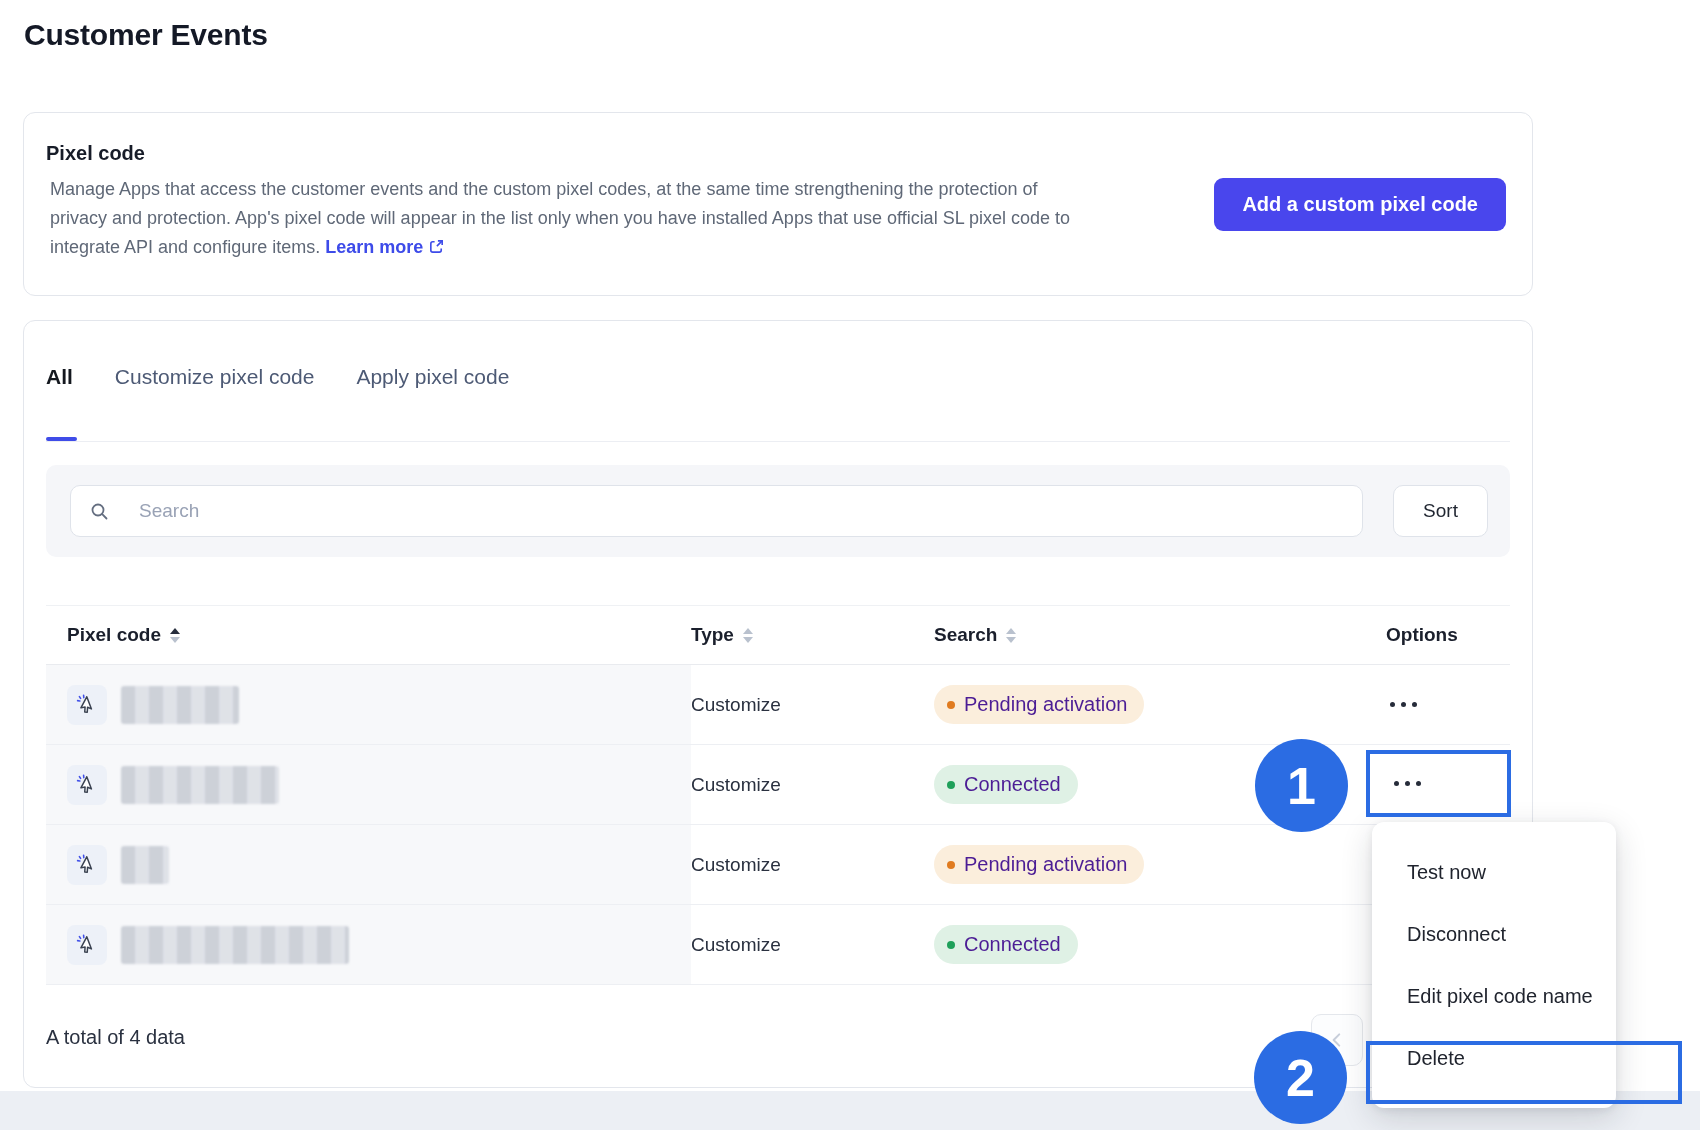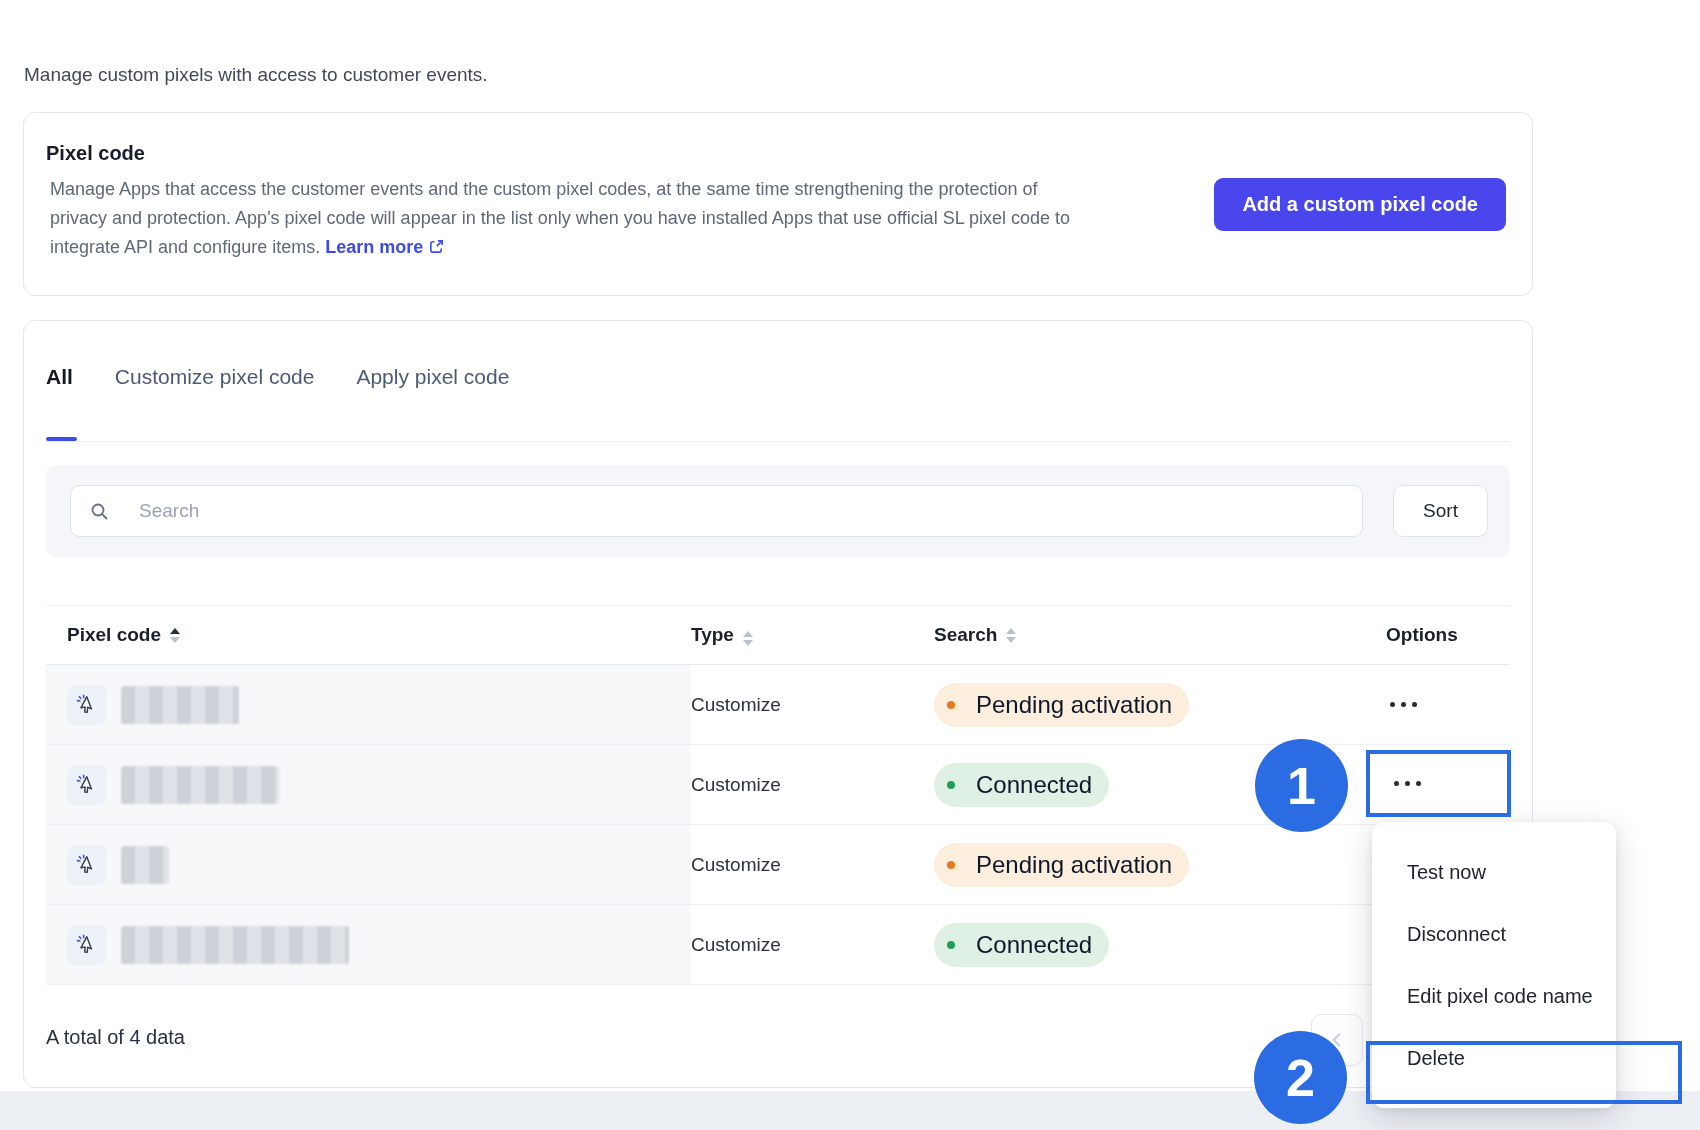--- a/index.html
+++ b/index.html
@@ -40,37 +40,37 @@
   .sort-btn{position:absolute;right:22px;top:20px;width:95px;height:52px;background:#fff;border:1px solid #DFE3EA;
             border-radius:10px;font-size:19px;color:#1F2530;display:flex;align-items:center;justify-content:center;
             cursor:pointer;font-family:inherit;}
 
   
   .thead{position:absolute;left:22px;top:284px;width:1464px;height:60px;border-top:1px solid #EFF1F4;
          border-bottom:1px solid #E9EBEF;display:flex;align-items:center;font-size:19px;font-weight:700;color:#1A1F2C;box-sizing:border-box;}
   .tbody{position:absolute;left:22px;top:344px;width:1464px;}
   .tr{height:80px;border-bottom:1px solid #EDEFF3;display:flex;align-items:center;box-sizing:border-box;}
   .c1{width:645px;box-sizing:border-box;padding-left:21px;display:flex;align-items:center;}
-  .c2{width:243px;display:flex;align-items:flex-end;}
+  .c2{width:243px;display:flex;align-items:center;}
   .c3{width:440px;display:flex;align-items:center;}
   .c4{flex:1;display:flex;align-items:center;padding-left:12px;box-sizing:border-box;}
   .tr .c1{height:100%;background:#F7F8FA;}
   .tr .c2{font-size:19px;color:#2A3140;}
 
   .sort-arrows{display:inline-flex;flex-direction:column;gap:3px;margin-left:9px;}
   .sort-arrows .up{width:0;height:0;border-left:5px solid transparent;border-right:5px solid transparent;border-bottom:6px solid #B9C1CE;}
   .sort-arrows .down{width:0;height:0;border-left:5px solid transparent;border-right:5px solid transparent;border-top:6px solid #B9C1CE;}
   .sort-arrows.asc .up{border-bottom-color:#272E3D;}
 
   .icon-chip{width:40px;height:40px;background:#EDF1F8;border-radius:8px;display:flex;align-items:center;justify-content:center;flex:none;}
   .mosaic{height:38px;margin-left:14px;border-radius:3px;filter:blur(1.3px);opacity:.95;
           background-image:repeating-linear-gradient(90deg,#CBCFD7 0 14px,#DEE1E7 14px 28px),
                            repeating-linear-gradient(0deg,rgba(255,255,255,.45) 0 13px,rgba(176,181,192,.35) 13px 26px);}
 
-  .badge{display:inline-flex;align-items:center;gap:21px;border-radius:999px;padding:8px 17px 8px 13px;font-size:24px;color:#0f172a;}
+  .badge{display:inline-flex;align-items:center;gap:9px;border-radius:999px;padding:8px 17px 8px 13px;font-size:20px;color:#4c1d95;}
   .badge .dot{width:8px;height:8px;border-radius:50%;}
   .badge.pending{background:#FBEEDC;}
   .badge.pending .dot{background:#E07B1F;}
   .badge.connected{background:#DFF1E5;}
   .badge.connected .dot{background:#1FA05A;}
 
   .dots{display:flex;gap:6px;cursor:pointer;padding:6px 4px;}
   .dots i{width:5px;height:5px;border-radius:50%;background:#262C3A;}
 
   .tfoot{position:absolute;left:22px;top:664px;width:1464px;height:104px;display:flex;align-items:center;}
@@ -91,21 +91,21 @@
   .ctx-item{height:62px;display:flex;align-items:center;padding-left:23px;font-size:20px;color:#20242E;cursor:pointer;}
   .hl-box2{position:absolute;left:1366px;top:1041px;width:316px;height:63px;border:4px solid #2B6CE3;z-index:32;box-sizing:border-box;}
 </style>
 </head>
 <body>
 
 <div class="canvas">
 
   <div class="bottom-strip"></div>
 
-  <div class="page-subtitle">Manage custom pixels with access to customer events.</div>
+  <div class="page-title">Customer Events</div>
 
   <div class="card card1">
     <div class="card1-text">
       <h2 class="card1-title">Pixel code</h2>
       <p class="card1-desc"><span>Manage Apps that access the customer events and the custom pixel codes, at the same time strengthening the protection of privacy and protection. App's pixel code will appear in the list only when you have installed Apps that use official SL pixel code to integrate API and configure items.</span>
         <a class="learn-more"><span>Learn more</span><svg width="17" height="17" viewBox="0 0 18 18">
               <path d="M7 4 H5 a2 2 0 0 0 -2 2 v7 a2 2 0 0 0 2 2 h7 a2 2 0 0 0 2 -2 v-2" fill="none" stroke="#3D4BE9" stroke-width="1.7"></path>
               <path d="M10.5 3 h4.5 v4.5" fill="none" stroke="#3D4BE9" stroke-width="1.7"></path>
               <line x1="15" y1="3" x2="9.4" y2="8.6" stroke="#3D4BE9" stroke-width="1.7"></line>
             </svg></a>

